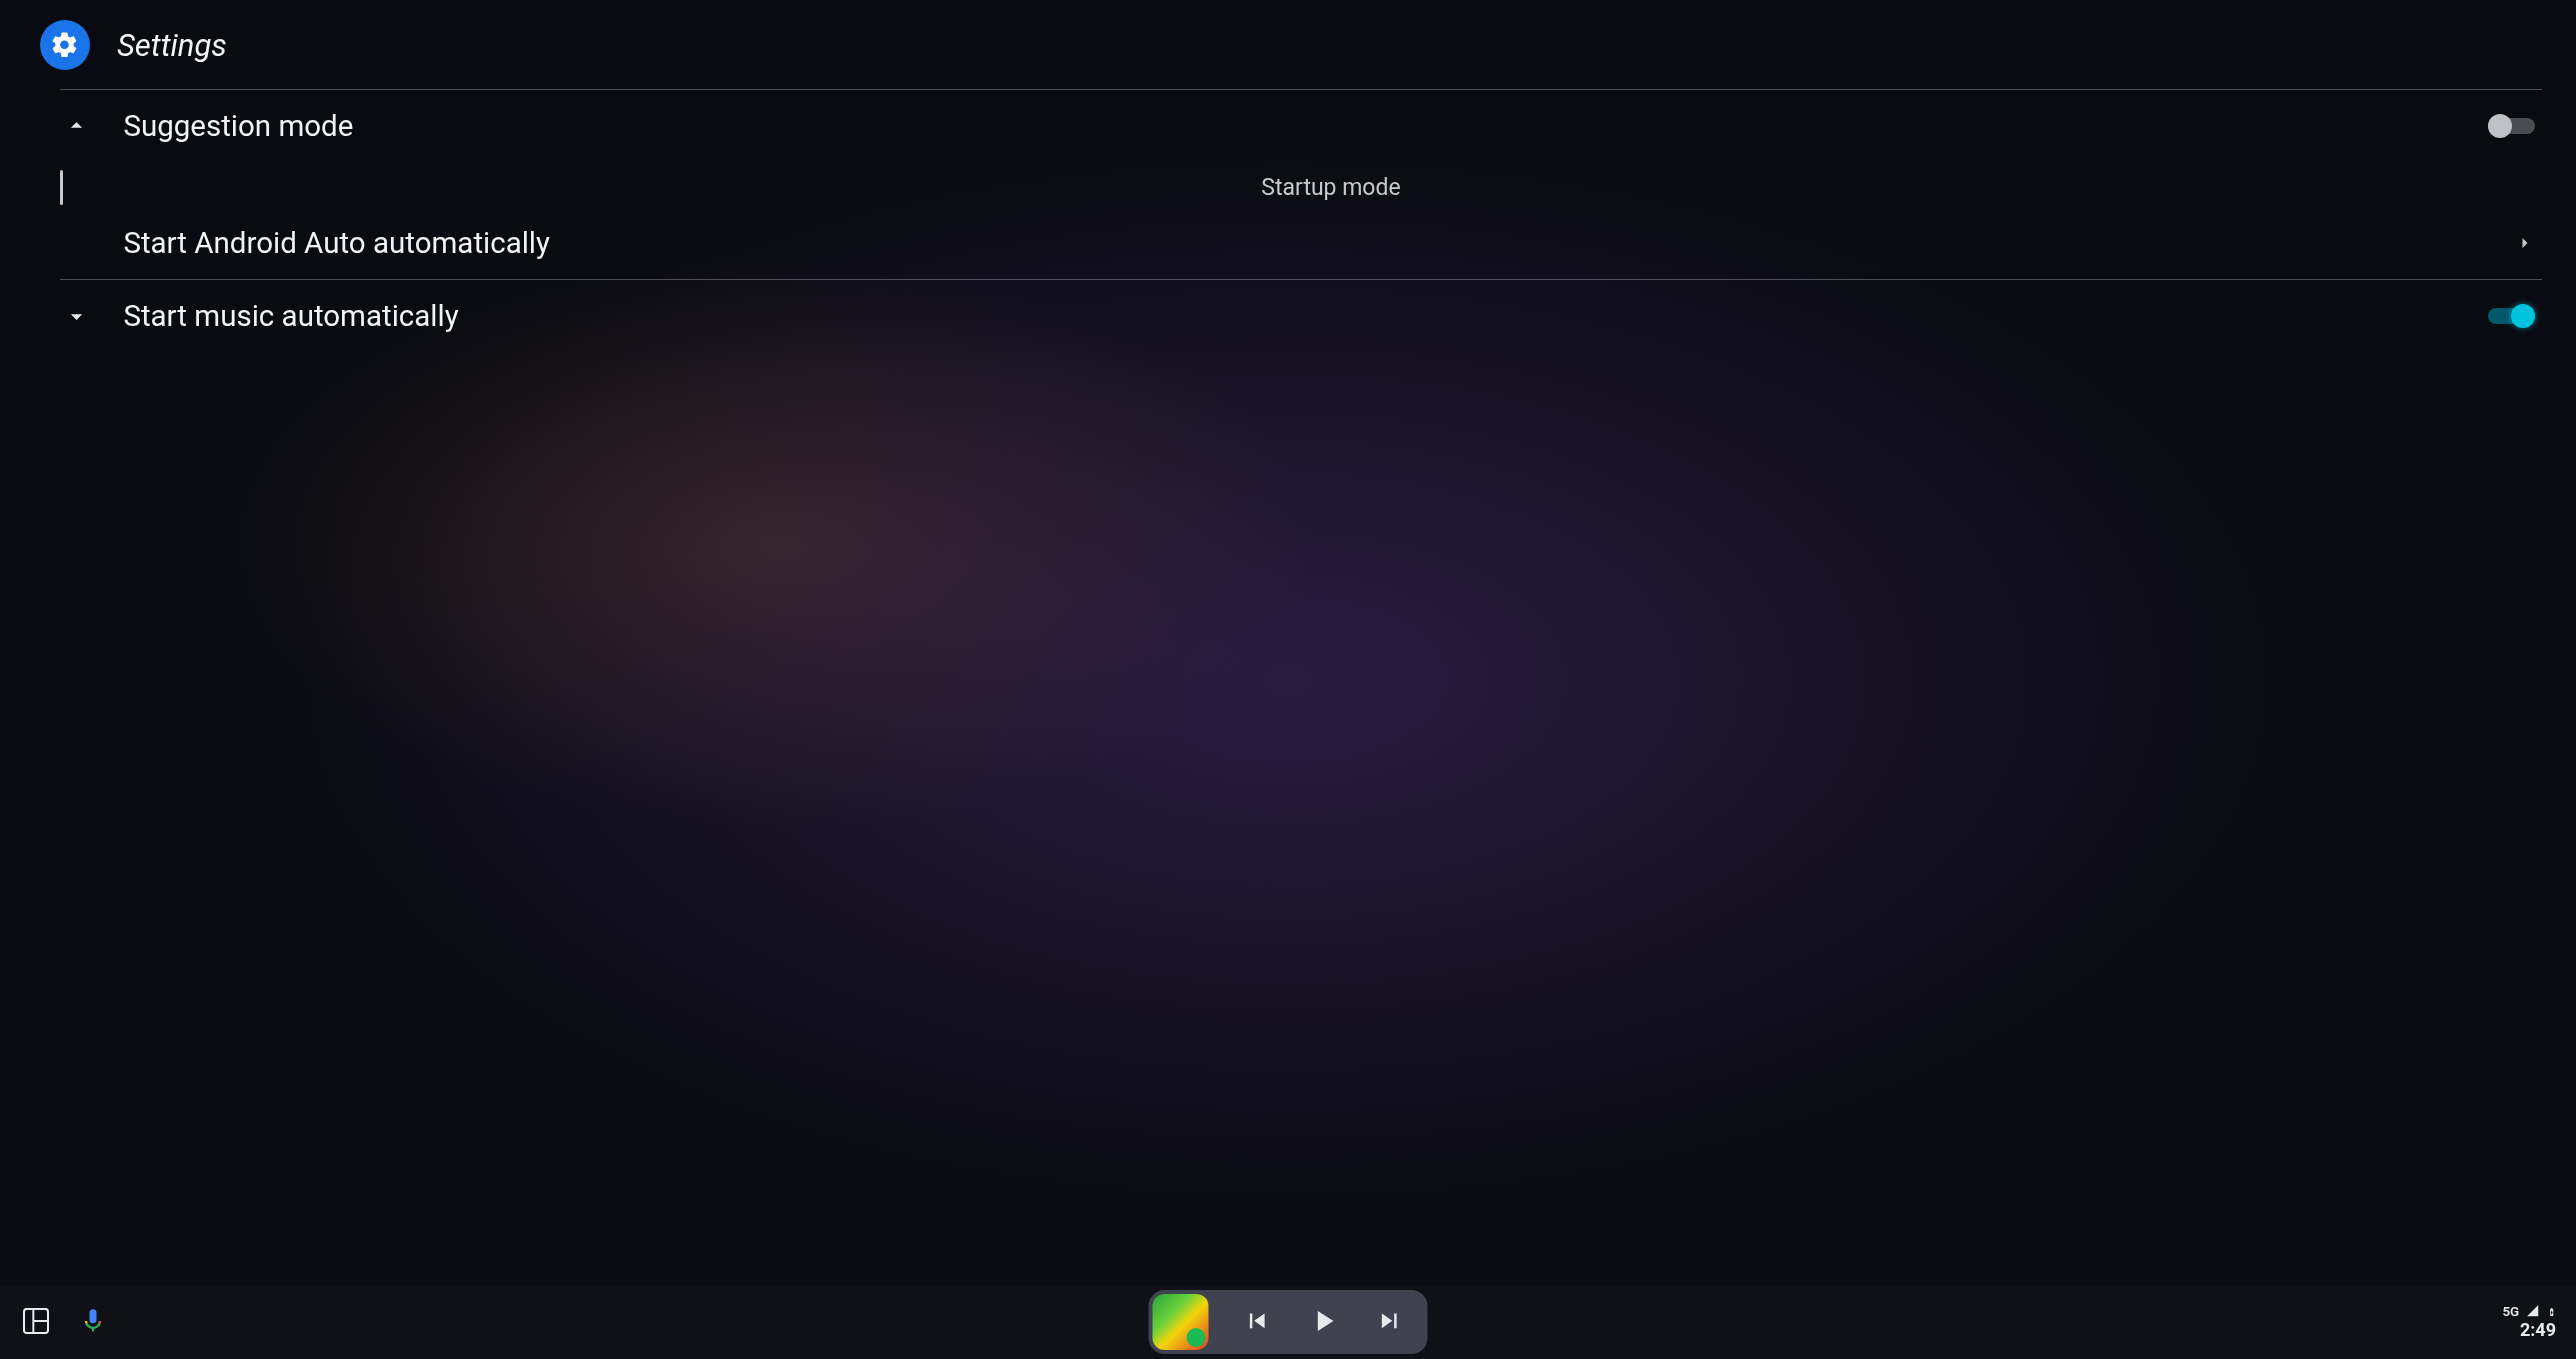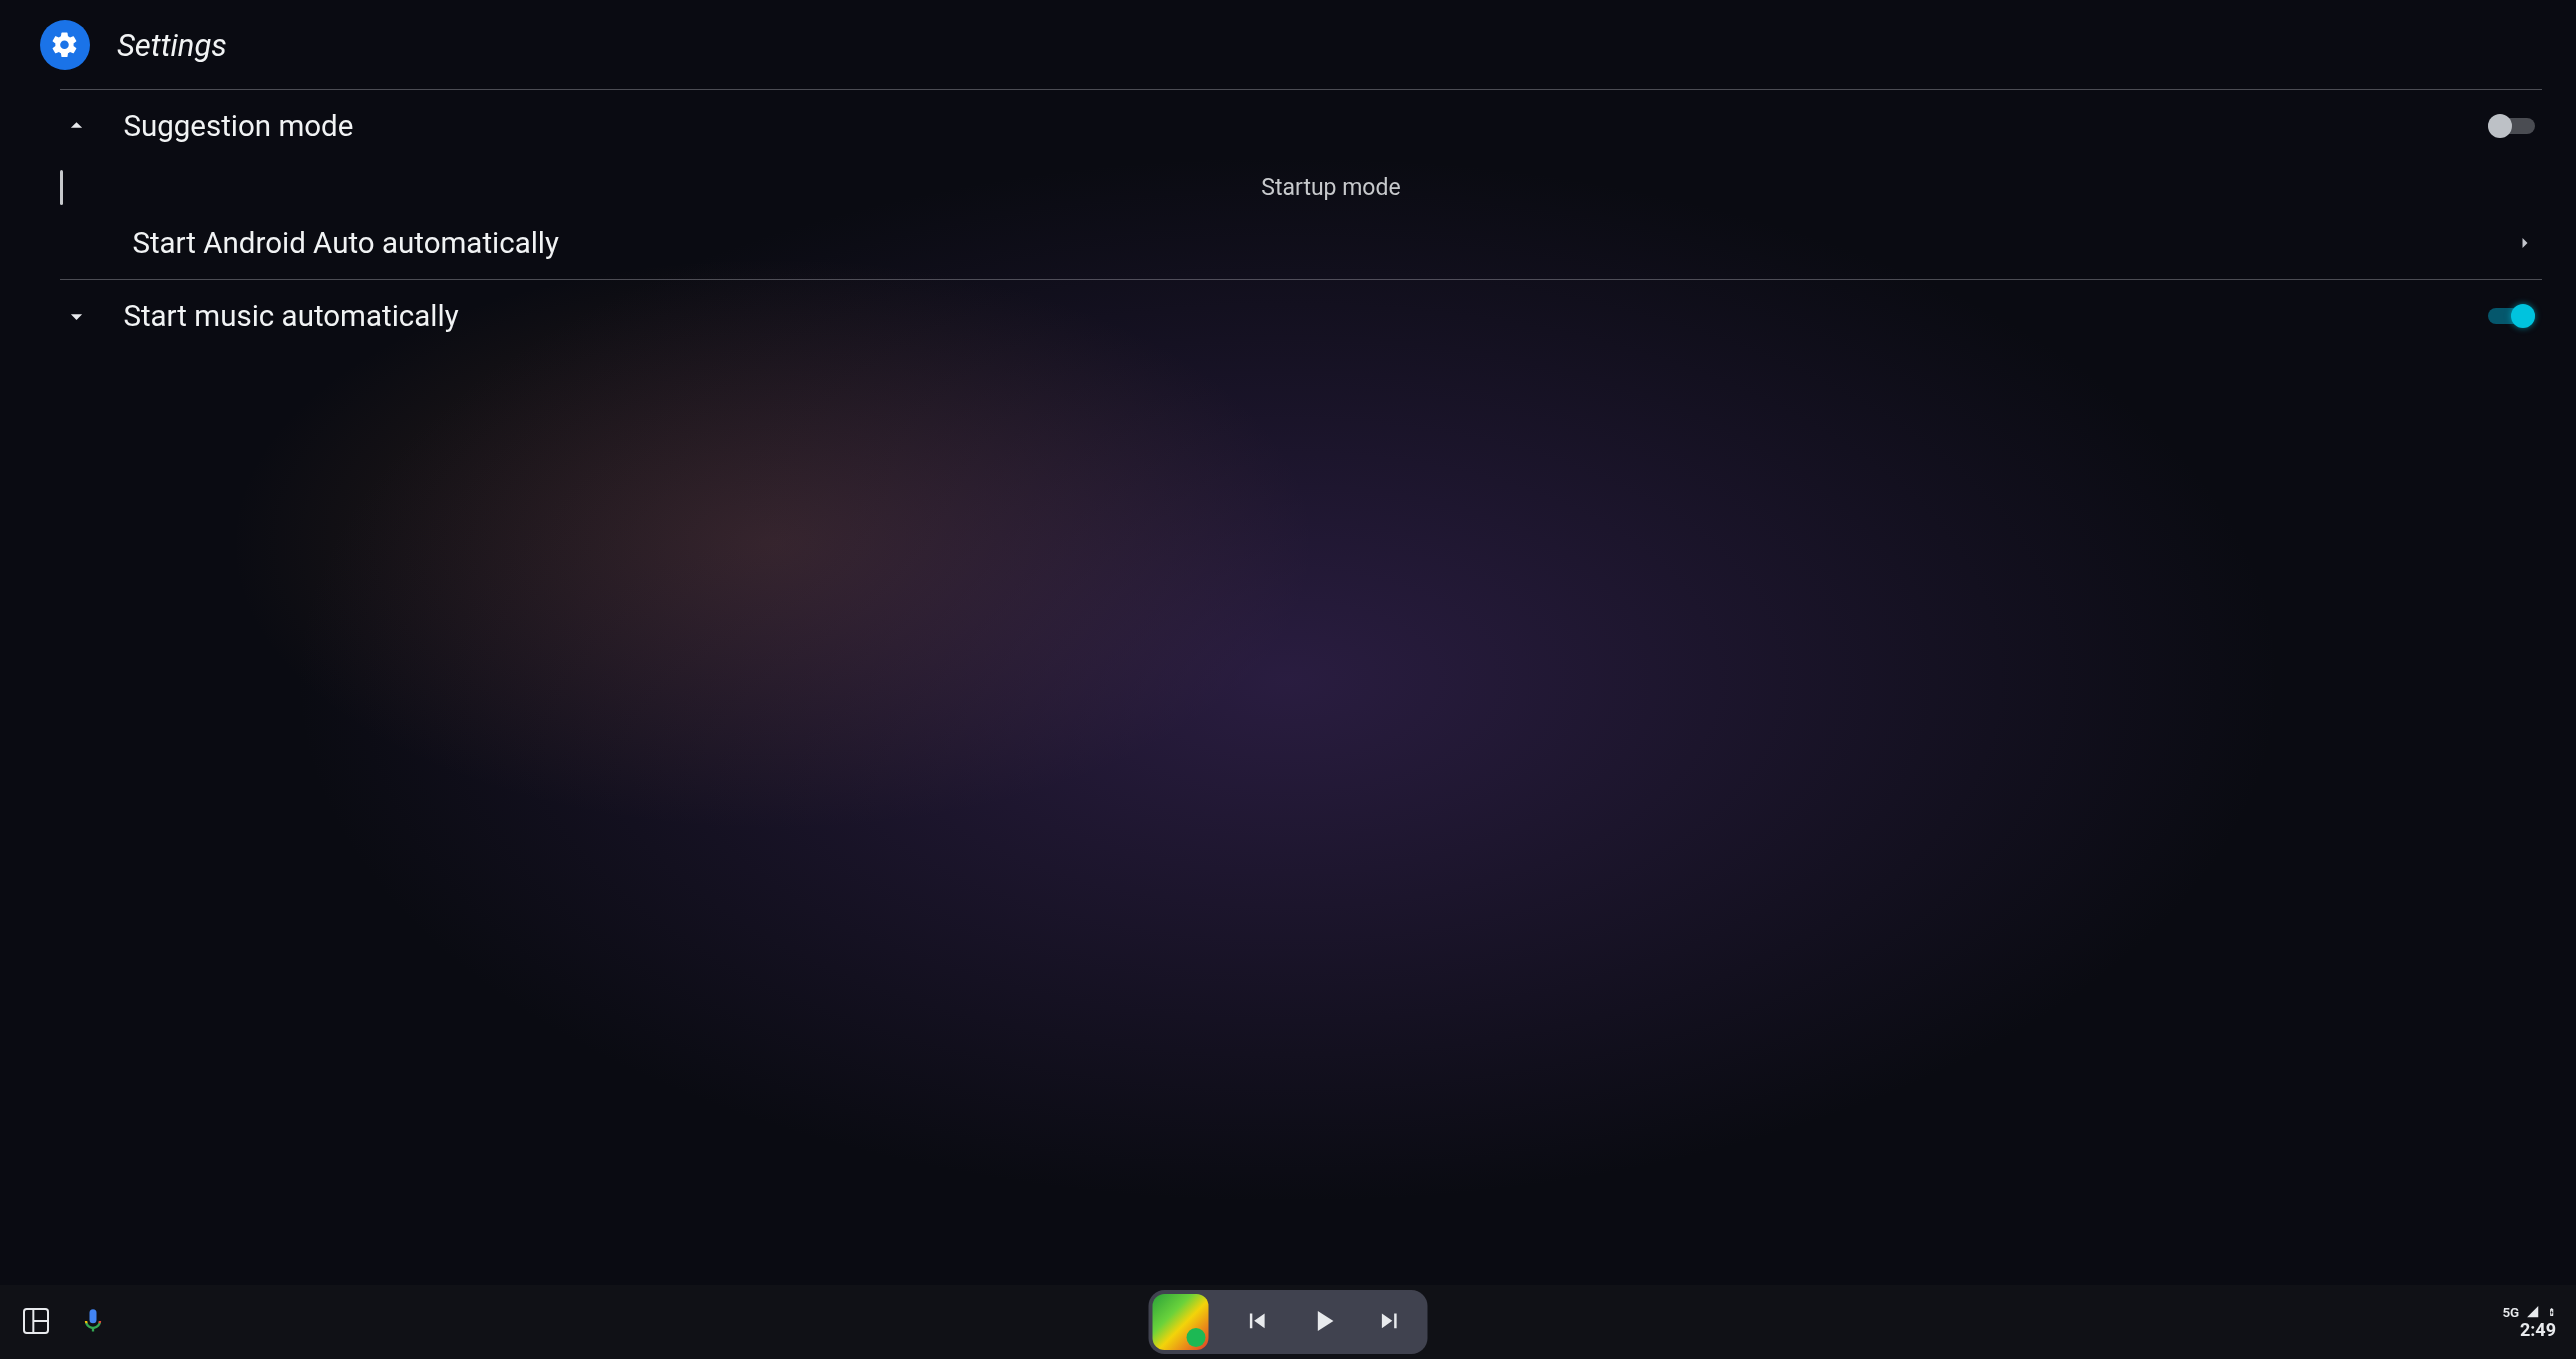--- a/index.html
+++ b/index.html
@@ -99,21 +99,21 @@
     text-align: center;
   }
   .section-header::before{
     content:"";
     position:absolute;
     left:0; top:8px; bottom:2.7px;
     width:3.4px;
     background:#c7c9cc;
     border-radius:2px;
   }
-  .sub-row { padding-left: 0; gap: 9px; }
+  .sub-row { padding-left: 0; }
   .chevron svg { width: 20px; height: 20px; fill: #c3c6cc; }
 
   
   .toggle {
     width: 47px; height: 24px; position: relative;
   }
   .toggle-track {
     position: absolute; left:0; right:0; top:4px; height:16px;
     border-radius: 8px;
   }
@@ -155,21 +155,21 @@
     background: linear-gradient(135deg,#2aa13a 0%, #6ad23b 35%, #f2d40a 55%, #e03a2a 100%);
     position:relative; flex:0 0 auto;
   }
   .album::after{
     content:""; position:absolute; right:2.7px; bottom:2.7px;
     width:19px; height:19px; border-radius:50%; background:#1db954;
   }
   .media-btn svg{ width:29.5px; height:29.5px; fill:#e8eaed; }
   .media-btn.play svg{ width:34px; height:34px; }
 
-  .status-row{ display:flex; align-items:center; gap:5px; font-size:13.4px; font-weight:600;}
+  .status-row{ display:flex; gap:5px; font-size:13.4px; font-weight:600;}
   .status-row svg{ fill:#e8eaed; }
   .clock{ font-size:18px; font-weight:700; margin-top:-1.3px;}
 </style>
 </head>
 <body>
 
 <div class="screen">
 
   <div class="content">
 

